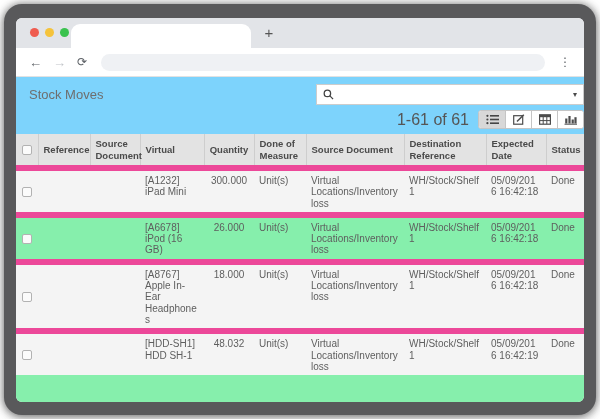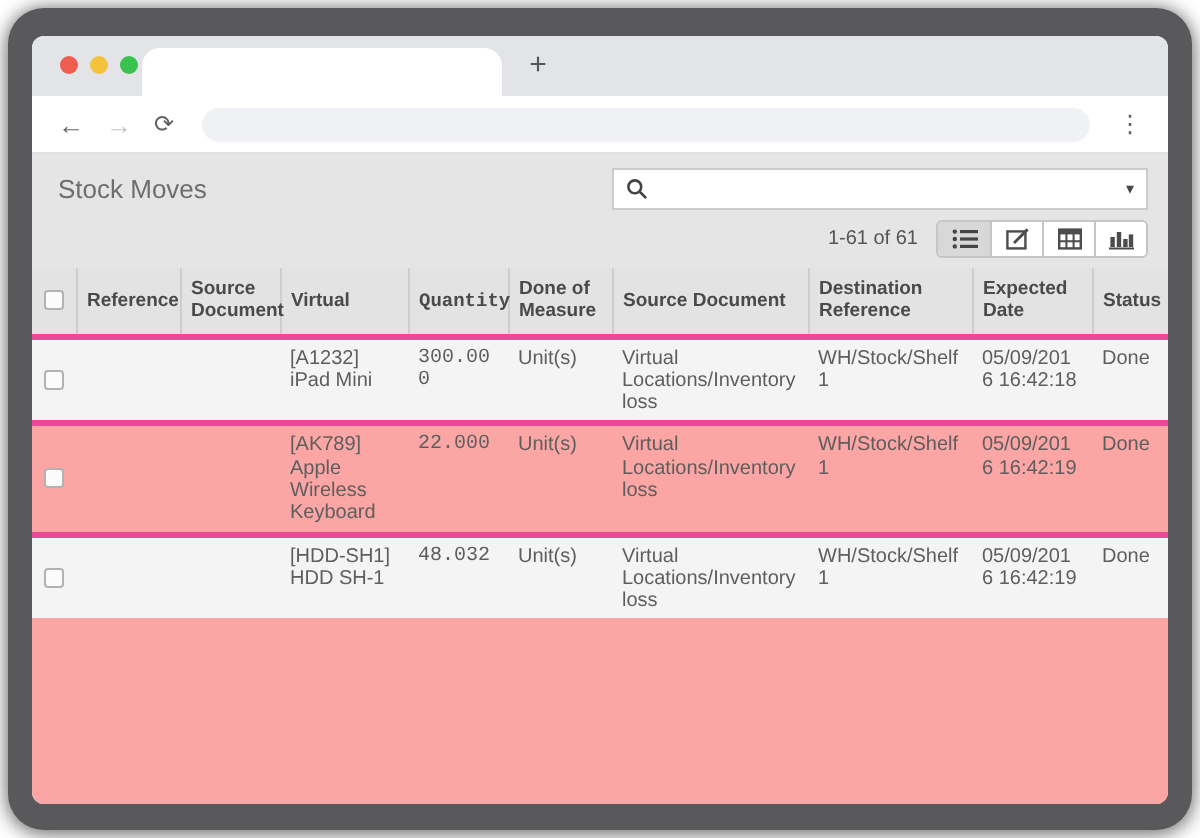--- a/index.html
+++ b/index.html
@@ -25,51 +25,51 @@
   
   .navbar { height:28px; background:#fff; flex-shrink:0; display:flex;
     align-items:center; padding:0 13px; gap:11px; }
   .nav-ic { font-size:13px; color:#5f6368; line-height:1; }
   .nav-ic.disabled { color:#c2c5c9; }
   .reload { font-size:12px; }
   .urlbar { flex:1; height:17px; background:#eff1f4; border-radius:9px; margin:0 3px; }
   .kebab { font-size:12px; color:#5f6368; letter-spacing:0; }
 
   
-  .panel { background:#e5e5e5; border-top:1px solid #e2e2e2; flex-shrink:0;
-    padding:6px 10px 5px 13px; }
+  .panel { background:#7dd3fc; border-top:1px solid #e2e2e2; flex-shrink:0;
+    padding:6px 0 5px 13px; }
   .panel-top { display:flex; align-items:center; justify-content:space-between; height:22px; }
   .page-title { font-size:13px; color:#6e6e6e; }
   .searchbox { width:268px; height:21px; background:#fff; border:1px solid #cccccc;
     display:flex; align-items:center; padding:0 6px; gap:5px; }
   .searchbox input { border:none; outline:none; flex:1; font-size:10px; height:15px;
     font-family:"Liberation Sans", sans-serif; background:transparent; min-width:0; }
   .caret { font-size:8px; color:#4a4a4a; }
   .panel-bottom { display:flex; align-items:center; justify-content:flex-end;
     gap:9px; margin-top:5px; height:19px; }
-  .pager { font-size:10px; color:#555; }
+  .pager { font-size:16px; color:#555; }
   .switcher { display:flex; border:1px solid #c5c5c5; border-radius:3px;
     overflow:hidden; background:#fff; height:19px; }
   .sw-btn { width:26px; display:flex; align-items:center; justify-content:center;
     border-left:1px solid #c5c5c5; background:#fff; }
   .sw-btn:first-child { border-left:none; }
   .sw-btn.active { background:#d8d8d8; }
 
   
-  .table-wrap { flex:1; overflow:hidden; background:#fca5a5; }
+  .table-wrap { flex:1; overflow:hidden; background:#86efac; }
   table { width:100%; border-collapse:collapse; table-layout:fixed;
     font-size:10px; color:#5e5e5e; }
   thead th { background:#e3e3e3; font-size:9.5px; font-weight:bold; color:#4a4a4a;
     text-align:left; padding:3px 5px; border-left:1px solid #cecece;
     border-bottom:1px solid #c6c6c6; vertical-align:middle; height:34px; line-height:1.2; }
   thead th:first-child { border-left:none; }
   tbody td { padding:4px 5px 3px 5px; vertical-align:top; line-height:1.13;
-    border-top:3px solid #ec4899; word-wrap:break-word; }
+    border-top:6px solid #ec4899; word-wrap:break-word; }
   tbody tr.striped { background:#f4f4f4; }
-  .num { text-align:left;font-family:Liberation Mono, monospace; }
+  .num { text-align:center; }
   td.cb-cell, th.cb-cell { text-align:center; vertical-align:middle; padding:3px 2px; }
   .cb { width:10px; height:10px; appearance:none; -webkit-appearance:none;
     border:1px solid #b2b2b2; border-radius:2px; background:#fbfbfb; margin:0;
     display:inline-block; vertical-align:middle; }
 </style>
 </head>
 <body>
 
 <div class="device-frame">
   <div class="window">
@@ -183,26 +183,38 @@
             <td>Unit(s)</td>
             <td>Virtual Locations/Inventory loss</td>
             <td>WH/Stock/Shelf 1</td>
             <td>05/09/2016 16:42:18</td>
             <td>Done</td>
           </tr>
           <tr>
             <td class="cb-cell"><input type="checkbox" class="cb" style=""></td>
             <td></td>
             <td></td>
-            <td>[AK789] Apple Wireless Keyboard</td>
-            <td class="num">22.000</td>
-            <td>Unit(s)</td>
-            <td>Virtual Locations/Inventory loss</td>
-            <td>WH/Stock/Shelf 1</td>
-            <td>05/09/2016 16:42:19</td>
+            <td>[A6678] iPod (16 GB)</td>
+            <td class="num">26.000</td>
+            <td>Unit(s)</td>
+            <td>Virtual Locations/Inventory loss</td>
+            <td>WH/Stock/Shelf 1</td>
+            <td>05/09/2016 16:42:18</td>
+            <td>Done</td>
+          </tr>
+          <tr class="striped">
+            <td class="cb-cell"><input type="checkbox" class="cb" style=""></td>
+            <td></td>
+            <td></td>
+            <td>[A8767] Apple In-Ear Headphones</td>
+            <td class="num">18.000</td>
+            <td>Unit(s)</td>
+            <td>Virtual Locations/Inventory loss</td>
+            <td>WH/Stock/Shelf 1</td>
+            <td>05/09/2016 16:42:18</td>
             <td>Done</td>
           </tr>
           <tr class="striped">
             <td class="cb-cell"><input type="checkbox" class="cb" style=""></td>
             <td></td>
             <td></td>
             <td>[HDD-SH1] HDD SH-1</td>
             <td class="num">48.032</td>
             <td>Unit(s)</td>
             <td>Virtual Locations/Inventory loss</td>

